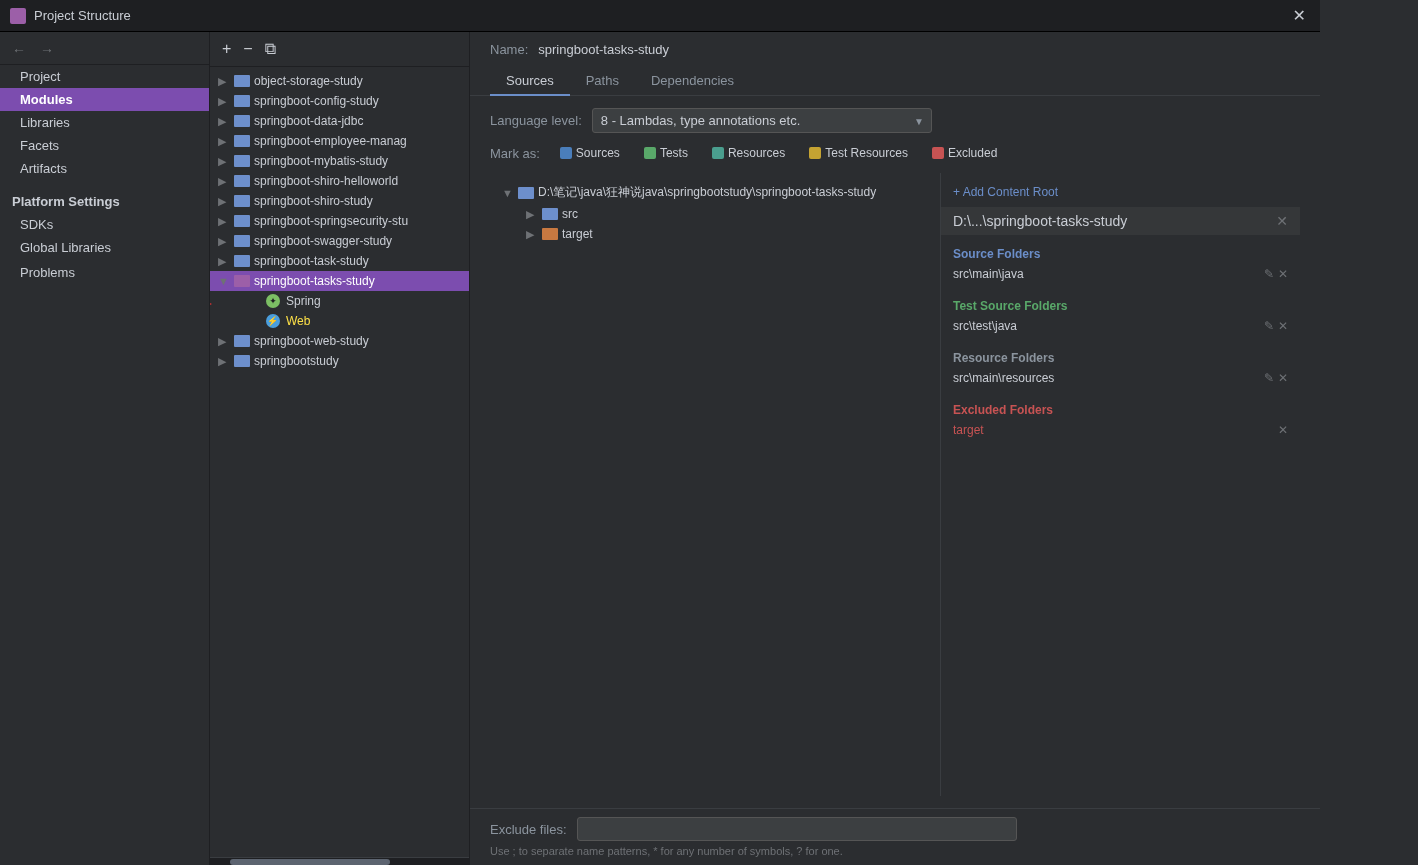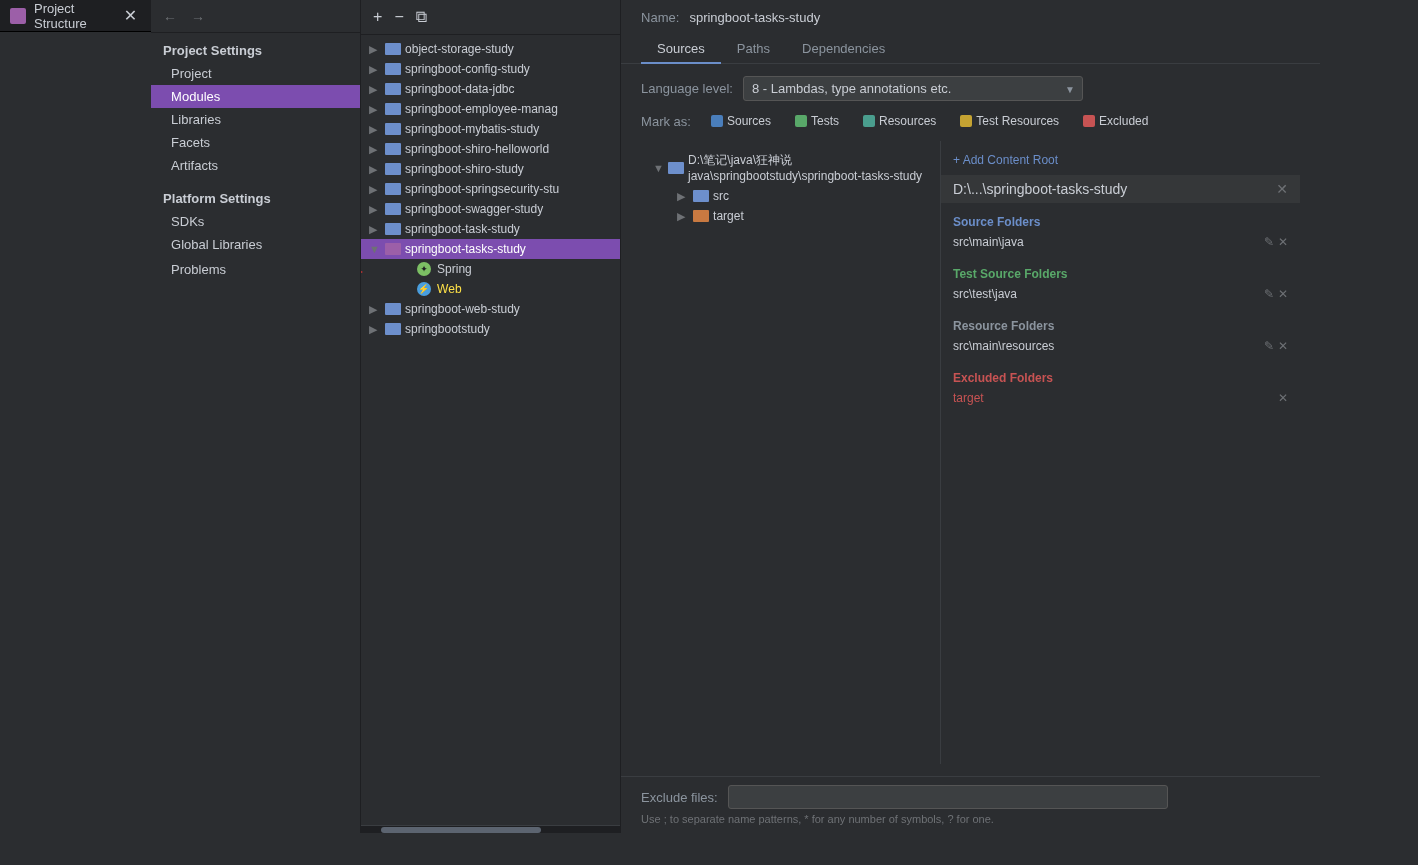--- a/index.html
+++ b/index.html
@@ -74,20 +74,21 @@
     .sidebar-item {
       padding: 4px 12px 4px 20px;
       cursor: pointer;
       color: #c9cdd4;
       font-size: 13px;
       border-radius: 0;
     }
     .sidebar-item.active {
       background: #7c4daf;
       color: #fff;
+      font-weight: bold;
     }
     .sidebar-platform-label {
       color: #c9cdd4;
       font-weight: 600;
       font-size: 13px;
       padding: 10px 12px 4px 12px;
       margin-top: 4px;
     }
     .sidebar-problems {
       padding: 4px 12px 4px 20px;
@@ -430,37 +431,36 @@
       border: 1px solid #444;
       cursor: default;
     }
     .relative-wrap {
       position: relative;
     }
   </style>
 </head>
 <body>
 
-<div style="width:1320px;height:865px;display:flex;flex-direction:row;overflow:hidden;">
+<div style="width:1320px;height:865px;display:flex;flex-direction:column;overflow:hidden;">
 
   <div class="title-bar">
     <div class="title-bar-icon"></div>
     <span class="title-bar-text">Project Structure</span>
     <span class="title-bar-close">✕</span>
   </div>
 
   <div class="main-container">
 
     <div class="sidebar">
       <div class="sidebar-nav">
         <span class="nav-btn">←</span>
         <span class="nav-btn">→</span>
       </div>
 
-      <div class="sidebar-section-label">Project Settings</div>
 
       <div class="sidebar-item">
         <span>Project</span>
       </div>
       <div class="sidebar-item active">
         <span>Modules</span>
       </div>
       <div class="sidebar-item">
         <span>Libraries</span>
       </div>

